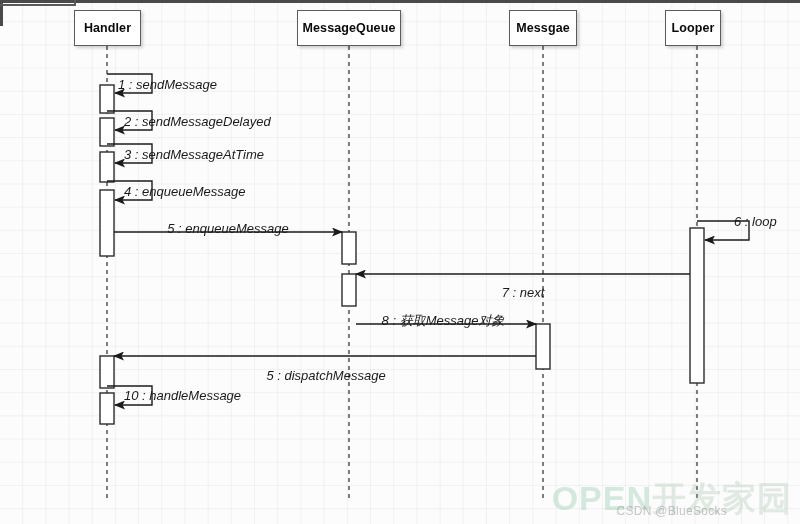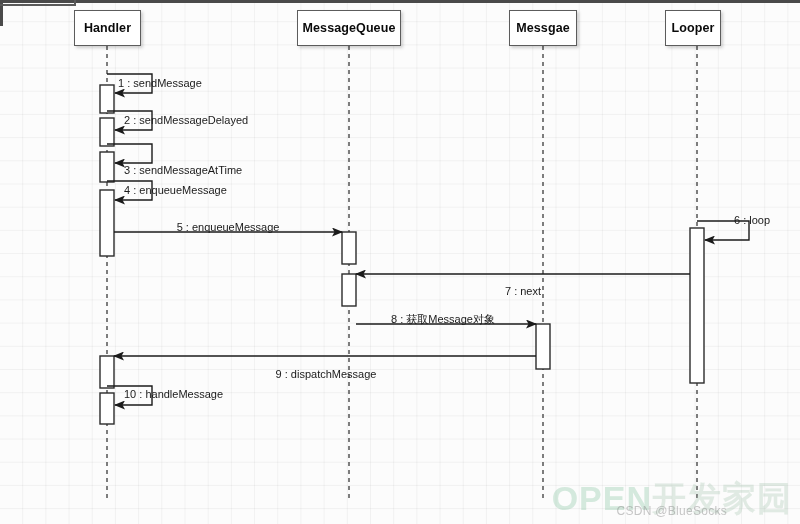--- a/index.html
+++ b/index.html
@@ -37,23 +37,24 @@
     background:#fff;
     border:1.6px solid #5c5c5c;
     box-shadow:2px 2px 3px rgba(0,0,0,0.18);
     display:flex;align-items:center;justify-content:center;
     font-size:12.5px;font-weight:bold;color:#0a0a0a;
     box-sizing:border-box;
     letter-spacing:0.1px;
   }
   .msglabel{
     position:absolute;
-    font-size:11px;color:#1a1a1a;
+    font-size:13px;color:#1a1a1a;
     white-space:nowrap;
     line-height:1;
+    font-style:italic;
   }
   .msglabel.ctr{transform:translateX(-50%);}
   .watermark{
     position:absolute;right:8px;bottom:6px;
     text-align:center;
     pointer-events:none;
     user-select:none;
   }
   .wm-main{
     font-size:34px;font-weight:bold;letter-spacing:1px;
@@ -126,27 +127,27 @@
       <div class="lifebox" style="left: 509px; top: 10px; width: 68px; height: 36px;">
         <span>Messgae</span>
       </div>
       <div class="lifebox" style="left: 665px; top: 10px; width: 56px; height: 36px;">
         <span>Looper</span>
       </div>
     </div>
   <div id="labels">
       <div class="msglabel" style="left: 118px; top: 78px;">1 : sendMessage</div>
       <div class="msglabel" style="left: 124px; top: 115px;">2 : sendMessageDelayed</div>
-      <div class="msglabel" style="left: 124px; top: 148px; margin-top: 17px;">3 : sendMessageAtTime</div>
+      <div class="msglabel" style="left: 124px; top: 148px;">3 : sendMessageAtTime</div>
       <div class="msglabel" style="left: 124px; top: 185px;">4 : enqueueMessage</div>
       <div class="msglabel ctr" style="left: 228px; top: 222px;">5 : enqueueMessage</div>
       <div class="msglabel" style="left: 734px; top: 215px;">6 : loop</div>
       <div class="msglabel ctr" style="left: 523px; top: 286px;">7 : next</div>
       <div class="msglabel ctr" style="left: 443px; top: 314px;">8 : 获取Message对象</div>
-      <div class="msglabel ctr" style="left: 326px; top: 369px;">9 : dispatchMessage</div>
+      <div class="msglabel ctr" style="left: 326px; top: 369px;">5 : dispatchMessage</div>
       <div class="msglabel" style="left: 124px; top: 389px;">10 : handleMessage</div>
     </div>
 
   <div class="watermark">
     <div class="wm-main"><span>OPEN</span><span class="wm-cn">开发家园</span></div>
     <div class="wm-sub">CSDN @BlueSocks</div>
   </div>
 
 </div>
 

